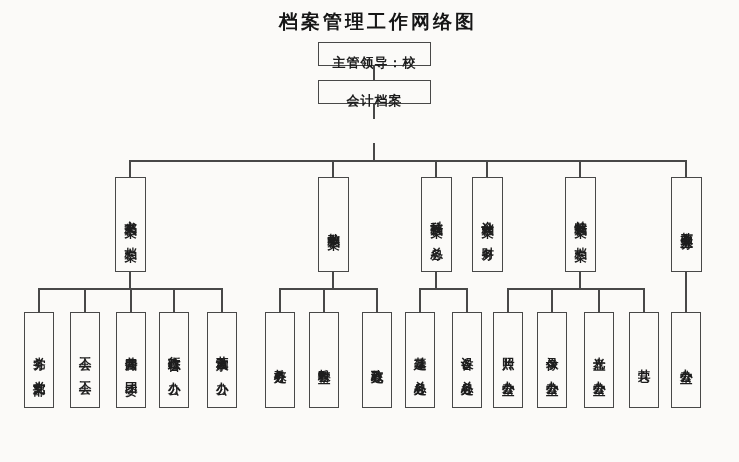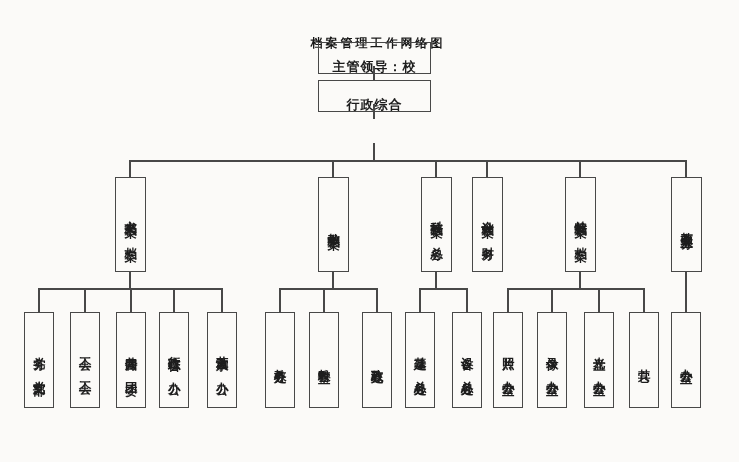--- a/index.html
+++ b/index.html
@@ -4,27 +4,27 @@
 <style>
   html,body{margin:0;padding:0;background:#ffffff;}
   .canvas{
     position:relative;width:739px;height:462px;margin:0 auto;
     background:#fbfaf8;
     font-family:"Liberation Sans","DejaVu Sans",sans-serif;
     color:#1d1d1d;overflow:hidden;
   }
   .title{
     position:absolute;top:9px;left:17px;right:0;text-align:center;
-    font-size:12px;font-weight:700;letter-spacing:3px;color:#161616;margin-top:26px;
+    font-size:19px;font-weight:700;letter-spacing:3px;color:#161616;
   }
   .line{position:absolute;background:#484848;}
   .v{width:2px;}
   .h{height:2px;}
   .hbox{
-    position:absolute;width:113px;height:32px;box-sizing:border-box;
+    position:absolute;width:113px;height:24px;box-sizing:border-box;
     border:1.5px solid #484848;display:flex;align-items:center;justify-content:center;
     font-size:13px;font-weight:700;letter-spacing:1px;padding-top:18px;
   }
   .vbox{
     position:absolute;box-sizing:border-box;border:1.5px solid #484848;
     display:flex;align-items:center;justify-content:center;
     writing-mode:vertical-rl;text-orientation:upright;
     font-size:12.5px;font-weight:700;line-height:1;
     letter-spacing:1px;word-spacing:7px;
   }
@@ -32,21 +32,21 @@
   .child{top:312px;width:30px;height:96px;}
 </style>
 </head>
 <body>
 
 <div class="canvas">
 
   <div class="title">档案管理工作网络图</div>
 
   <div class="hbox" style="left:318px;top:42px">主管领导：校</div>
-  <div class="hbox" style="left:318px;top:80px">行政综合</div>
+  <div class="hbox" style="left:318px;top:80px">会计档案</div>
 
   <div class="line v" style="left:373px;top:66px;height:14px"></div>
   <div class="line v" style="left:373px;top:104px;height:15px"></div>
   <div class="line v" style="left:373px;top:143px;height:17px"></div>
 
   <div class="line h" style="left:129px;top:160px;width:558px"></div>
 
   <div class="line v" style="left:129px;top:160px;height:17px"></div>
   <div class="line v" style="left:332px;top:160px;height:17px"></div>
   <div class="line v" style="left:435px;top:160px;height:17px"></div>

